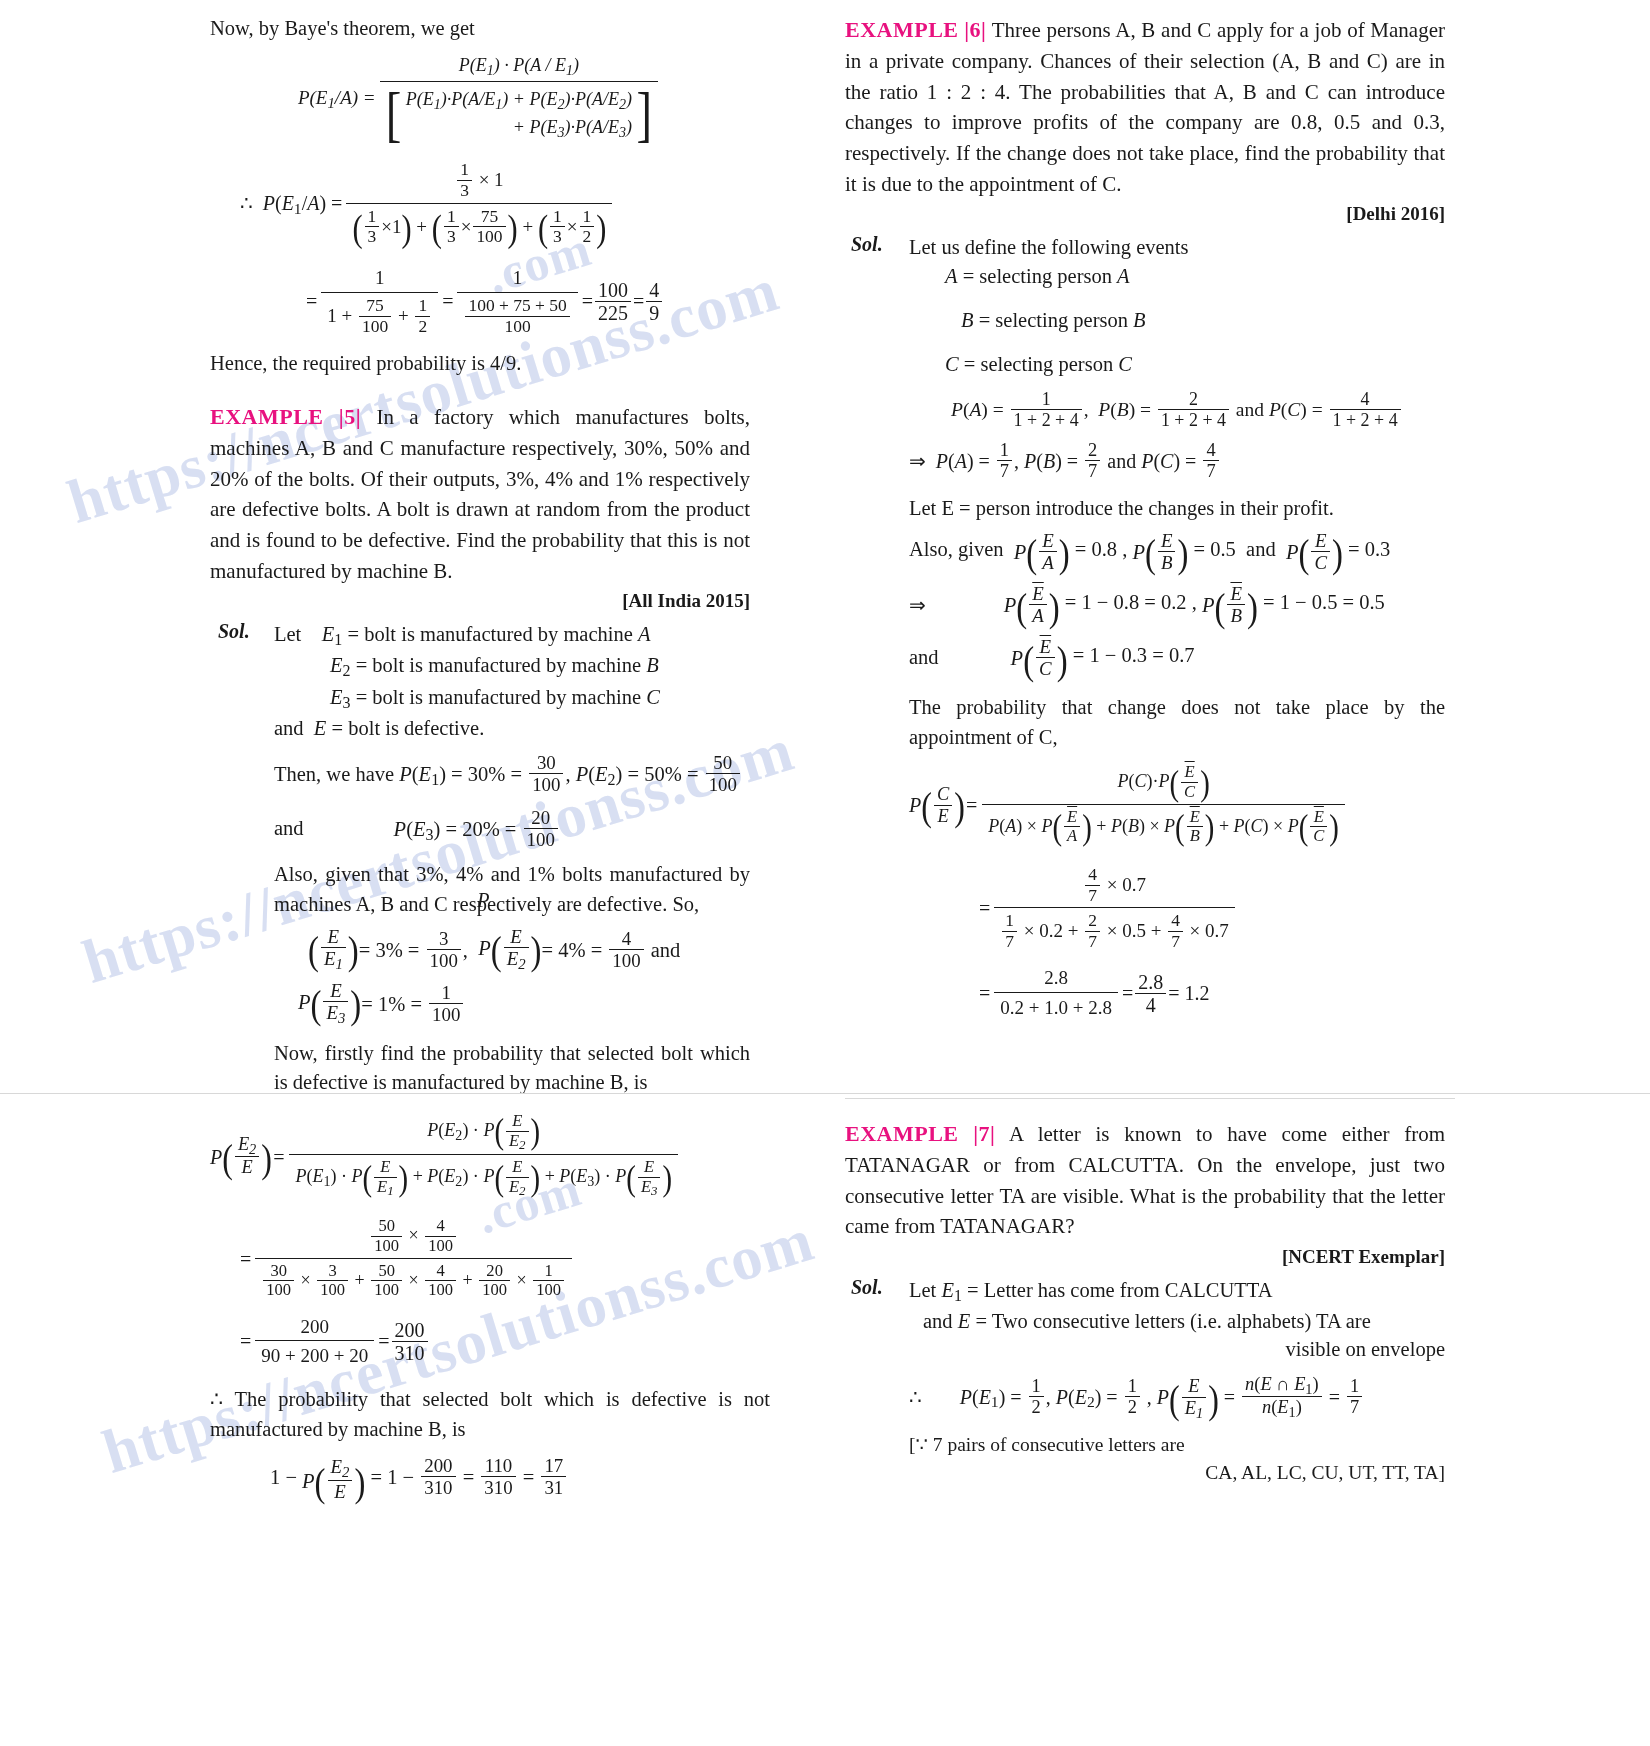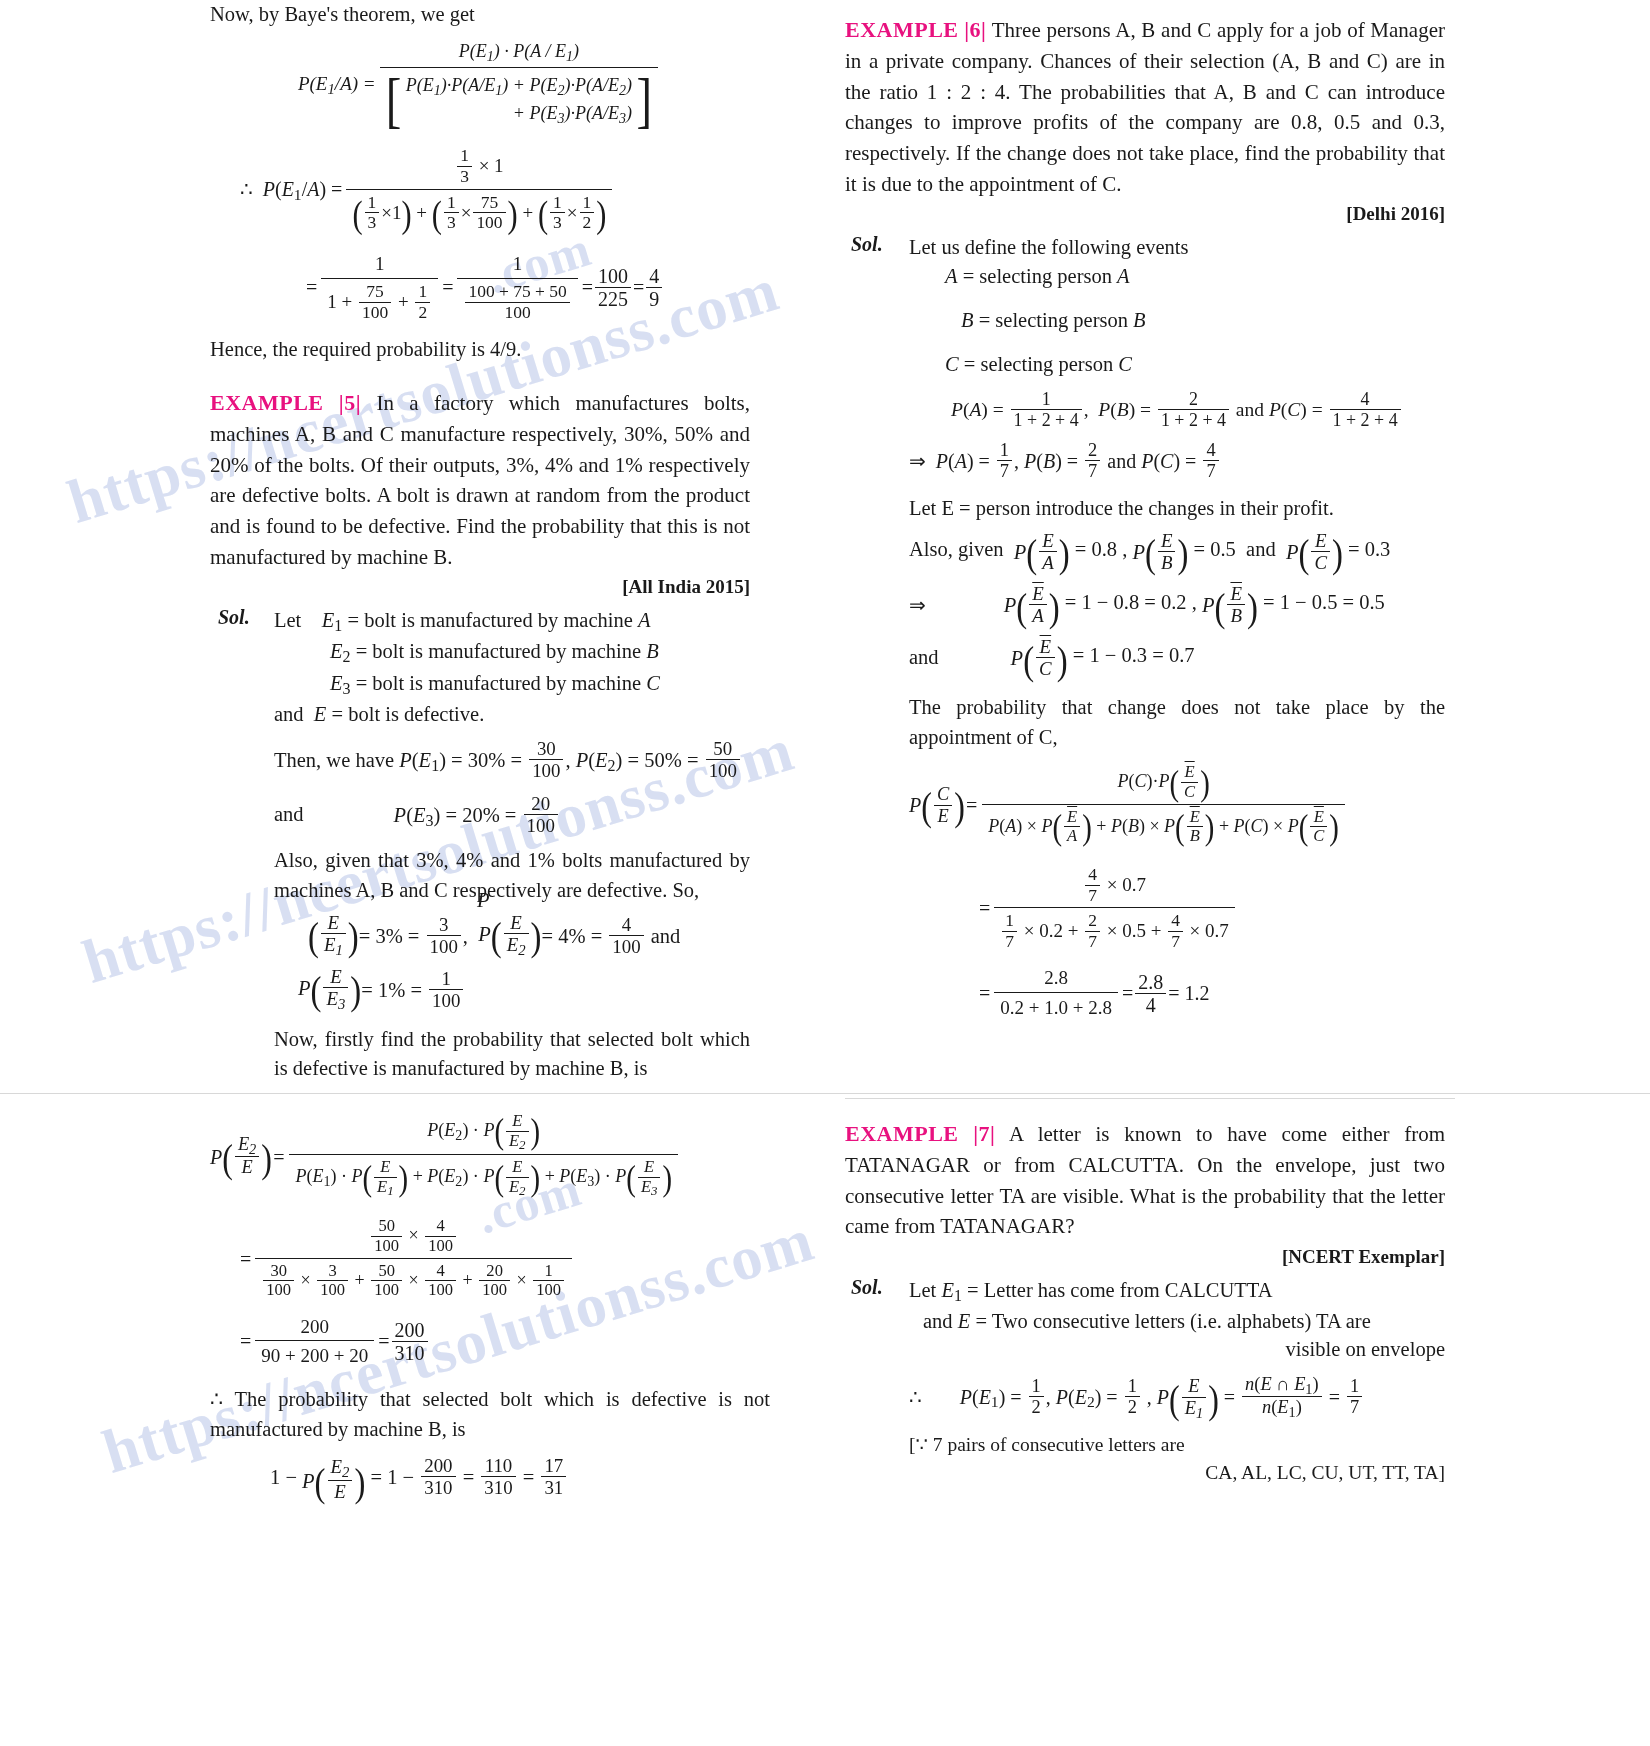--- a/index.html
+++ b/index.html
@@ -145,21 +145,21 @@
 <div class="page">
 
   <div class="wm wm1">https://ncertsolutionss.com</div>
   <div class="wm wm2">https://ncertsolutionss.com</div>
   <div class="wm wm3">https://ncertsolutionss.com</div>
   <div class="wm wm4">.com</div>
   <div class="wm wm5">.com</div>
 
   <div class="col col-left">
 
-    <p class="para" style="">Now, by Baye's theorem, we get</p>
+    <p class="para" style="margin-top:14px">Now, by Baye's theorem, we get</p>
 
     <div class="eqrow" style="justify-content:center; margin-top:8px;">
       <span class="lhs math" style="font-size:19px"><i>P</i>(<i>E</i><span class="small">1</span>/<i>A</i>) =</span>
       <span class="bigfrac" style="font-size:18px">
         <span class="num math"><i>P</i>(<i>E</i><span class="small">1</span>) · <i>P</i>(<i>A</i> / <i>E</i><span class="small">1</span>)</span>
         <span class="den">
           <span class="bracket-big">[</span>
           <span class="stack">
             <span class="math" style="display:block"><i>P</i>(<i>E</i><span class="small">1</span>)·<i>P</i>(<i>A</i>/<i>E</i><span class="small">1</span>) + <i>P</i>(<i>E</i><span class="small">2</span>)·<i>P</i>(<i>A</i>/<i>E</i><span class="small">2</span>)</span>
             <span class="math" style="display:block; text-align:right">+ <i>P</i>(<i>E</i><span class="small">3</span>)·<i>P</i>(<i>A</i>/<i>E</i><span class="small">3</span>)</span>

